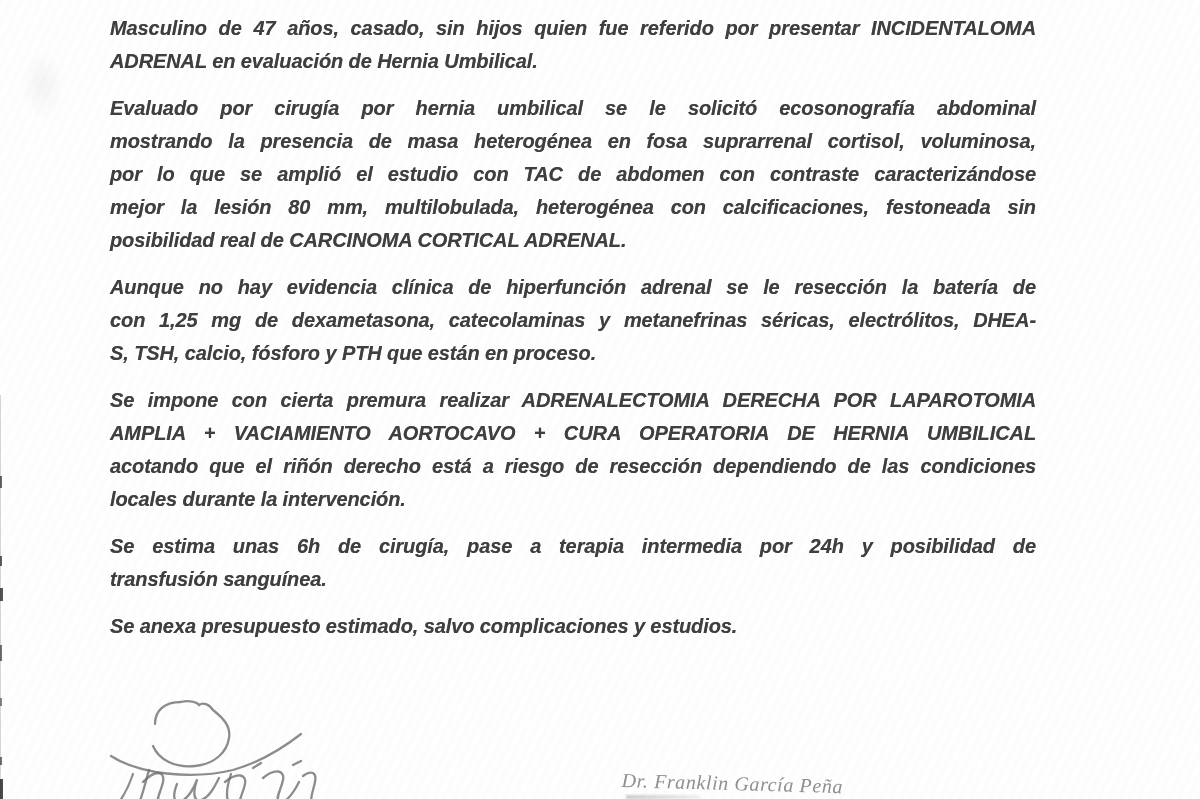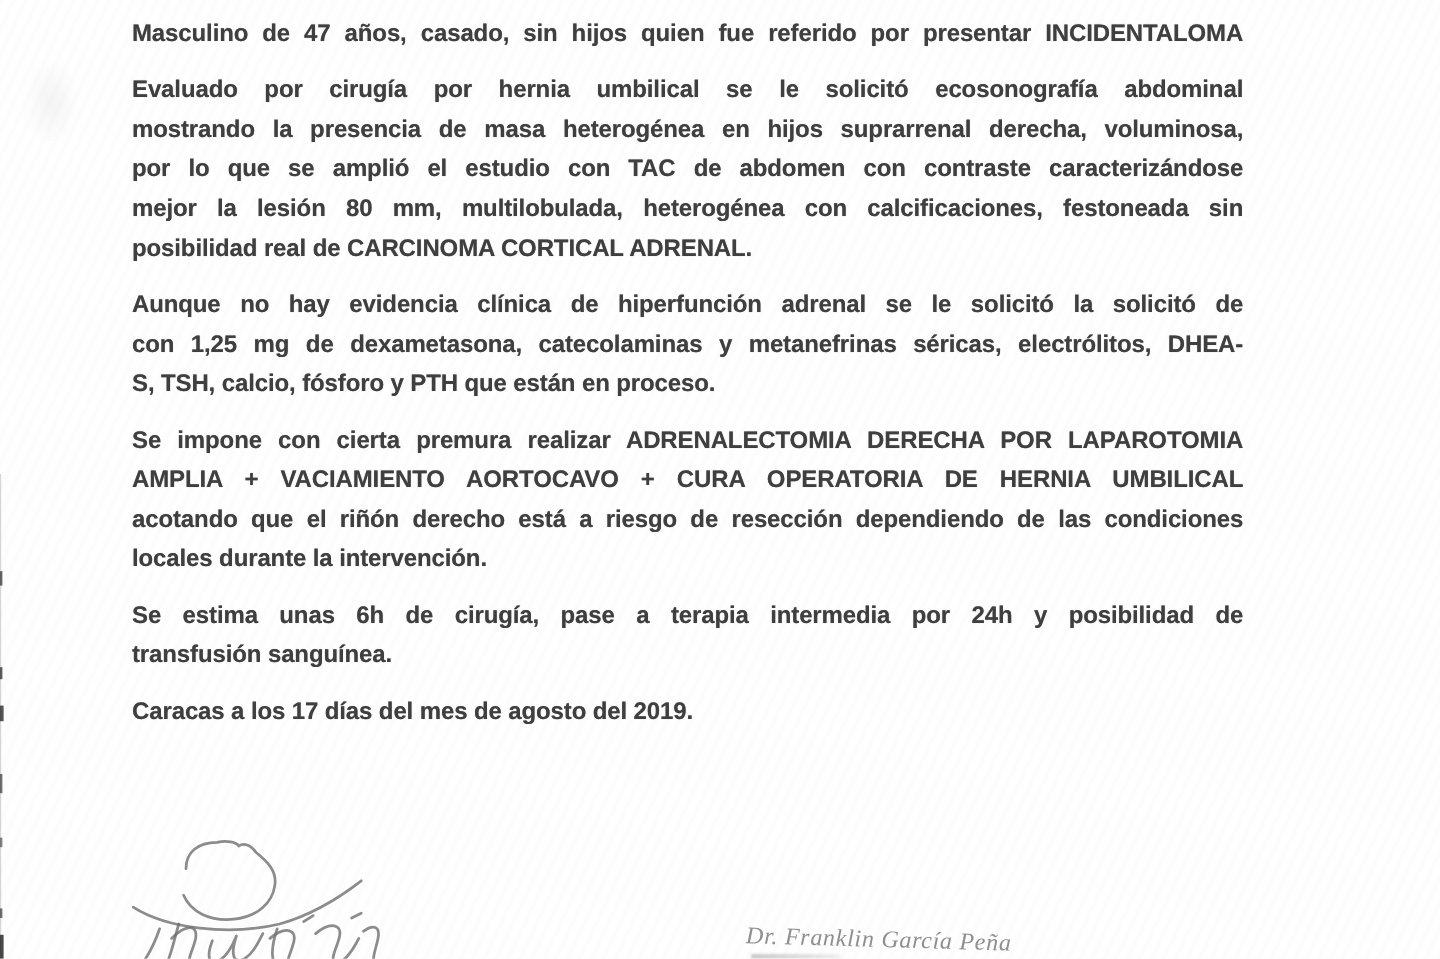--- a/index.html
+++ b/index.html
@@ -23,21 +23,21 @@
   }
   .textblock{
     position:absolute;left:110px;top:12px;width:926px;
     color:#3f3f3f;
     font-weight:700;
     font-size:20px;
     line-height:33px;
     letter-spacing:-0.1px;
     text-shadow:0 0 0.6px rgba(63,63,63,0.65);
   }
-  .para{margin:0 0 14px 0;}
+  .para{margin:0 0 14px 0;font-style:italic;}
   .line{text-align:justify;text-align-last:justify;}
   .line.last{text-align-last:left;}
   
   .edge-line{
     position:absolute;left:0;top:395px;width:1px;height:404px;
     background:rgba(110,110,110,0.28);
   }
   .tick{position:absolute;left:0;background:#2a2a2a;}
   .tick.t1{top:476px;width:2px;height:12px;opacity:.7;}
   .tick.t2{top:556px;width:2px;height:10px;opacity:.75;}
@@ -77,52 +77,53 @@
 <body>
 
 <div class="page">
 
   <div class="smudge"></div>
 
   <div class="textblock">
 
     <div class="para">
       <div class="line">Masculino de 47 años, casado, sin hijos quien fue referido por presentar INCIDENTALOMA</div>
+      <div class="line last">ADRENAL en evaluación de Hernia Umbilical.</div>
     </div>
 
     <div class="para">
       <div class="line">Evaluado por cirugía por hernia umbilical se le solicitó ecosonografía abdominal</div>
-      <div class="line">mostrando la presencia de masa heterogénea en hijos suprarrenal derecha, voluminosa,</div>
+      <div class="line">mostrando la presencia de masa heterogénea en fosa suprarrenal cortisol, voluminosa,</div>
       <div class="line">por lo que se amplió el estudio con TAC de abdomen con contraste caracterizándose</div>
       <div class="line">mejor la lesión 80 mm, multilobulada, heterogénea con calcificaciones, festoneada sin</div>
       <div class="line last">posibilidad real de CARCINOMA CORTICAL ADRENAL.</div>
     </div>
 
     <div class="para">
-      <div class="line">Aunque no hay evidencia clínica de hiperfunción adrenal se le solicitó la solicitó de</div>
+      <div class="line">Aunque no hay evidencia clínica de hiperfunción adrenal se le resección la batería de</div>
       <div class="line">con 1,25 mg de dexametasona, catecolaminas y metanefrinas séricas, electrólitos, DHEA-</div>
       <div class="line last">S, TSH, calcio, fósforo y PTH que están en proceso.</div>
     </div>
 
     <div class="para">
       <div class="line">Se impone con cierta premura realizar ADRENALECTOMIA DERECHA POR LAPAROTOMIA</div>
       <div class="line">AMPLIA + VACIAMIENTO AORTOCAVO + CURA OPERATORIA DE HERNIA UMBILICAL</div>
       <div class="line">acotando que el riñón derecho está a riesgo de resección dependiendo de las condiciones</div>
       <div class="line last">locales durante la intervención.</div>
     </div>
 
     <div class="para">
       <div class="line">Se estima unas 6h de cirugía, pase a terapia intermedia por 24h y posibilidad de</div>
       <div class="line last">transfusión sanguínea.</div>
     </div>
 
+    <div class="para">
+      <div class="line last">Se anexa presupuesto estimado, salvo complicaciones y estudios.</div>
+    </div>
 
-    <div class="para">
-      <div class="line last">Caracas a los 17 días del mes de agosto del 2019.</div>
-    </div>
 
   </div>
 
   <svg class="signature" viewBox="0 0 280 110" xmlns="http://www.w3.org/2000/svg">
 
     <path d="M52,34 C52,20 62,12 78,12 C86,10 94,12 96,15 C100,12 106,14 110,20 C120,28 128,36 126,48 C124,62 112,74 92,76 C72,78 56,70 50,56"></path>
 
     <path d="M8,66 C36,84 88,90 130,80 C158,72 180,58 198,44"></path>
 
     <path d="M30,84 C26,96 22,104 15,114"></path>

